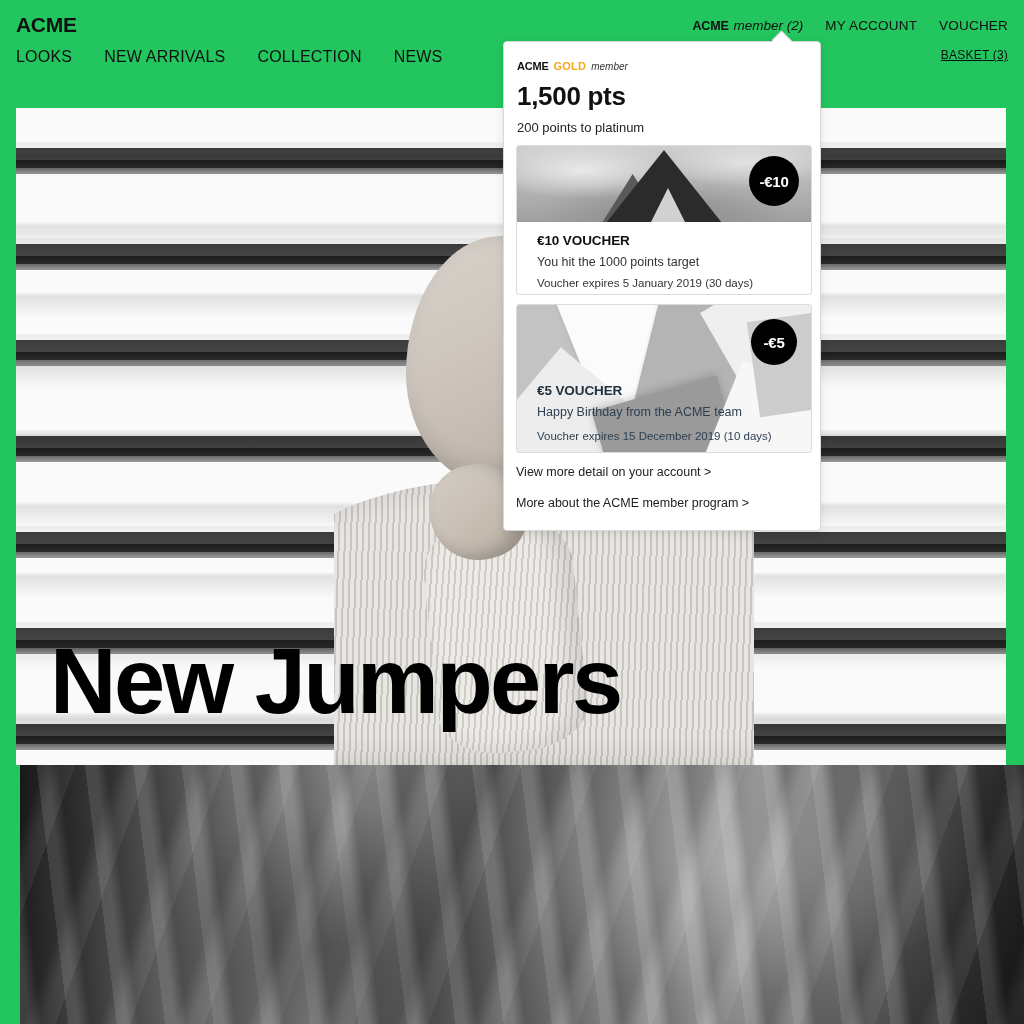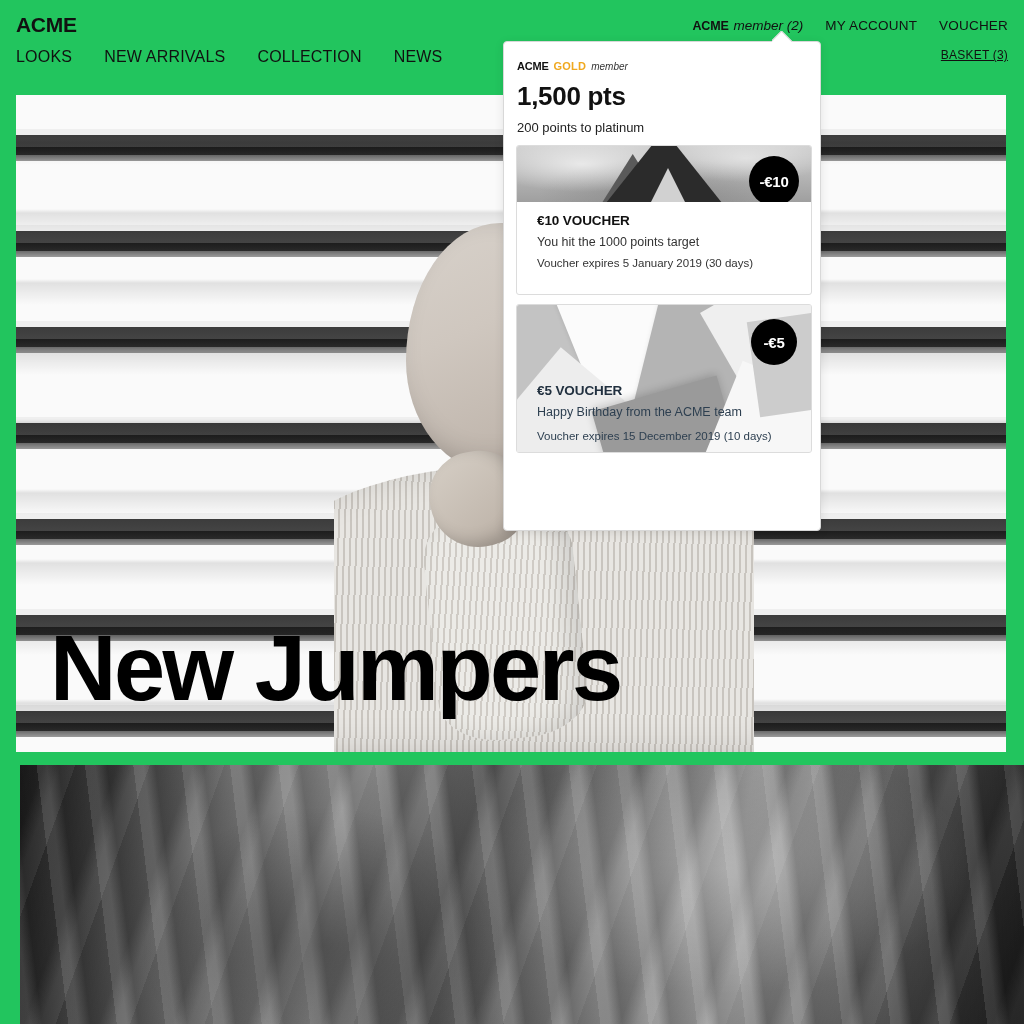--- a/index.html
+++ b/index.html
@@ -41,21 +41,21 @@
   .nav-item {
     font-size: 16px; color: #111; text-decoration: none; letter-spacing: 0.2px;
   }
   .basket {
     position: absolute; right: 16px; top: 6px;
     font-size: 12px; color: #111; letter-spacing: 0.2px;
   }
 
   
   .hero {
-    position: absolute; left: 16px; top: 95px;
+    position: absolute; left: 16px; top: 108px;
     width: 990px; height: 657px;
     overflow: hidden;
     background: #f2f2f2;
   }
   .blinds {
     position: absolute; inset: 0;
     background:
       repeating-linear-gradient(
         to bottom,
         #fafafa 0px, #fafafa 34px,
@@ -209,21 +209,21 @@
   .voucher {
     position: absolute; left: 12px; width: 296px;
     border: 1px solid #dcdcdc; border-radius: 3px; overflow: hidden;
     background: #fff;
   }
   .voucher-a { top: 103px; height: 150px; }
   .voucher-b { top: 262px; height: 149px; }
 
   .v-img { position: relative; width: 100%; overflow: hidden; }
   .v-img-a {
-    height: 56px;
+    height: 76px;
     background:
       linear-gradient(180deg, #cfcfcf 0%, #b9b9b9 45%, #9f9f9f 100%);
   }
   .peak {
     position: absolute; left: 50%; bottom: -6px; transform: translateX(-50%);
     width: 0; height: 0;
     border-left: 62px solid transparent;
     border-right: 62px solid transparent;
     border-bottom: 78px solid #2b2b2b;
   }
@@ -385,15 +385,19 @@
         <div class="shard s8"></div>
       </div>
       <div class="badge badge-b">-€5</div>
       <div class="v-geo-body">
         <div class="v-title">€5 VOUCHER</div>
         <div class="v-desc">Happy Birthday from the ACME team</div>
         <div class="v-exp">Voucher expires 15 December 2019 (10 days)</div>
       </div>
     </div>
 
+    <div class="panel-links">
+      <a class="p-link" href="#">View more detail on your account &gt;</a>
+      <a class="p-link" href="#">More about the ACME member program &gt;</a>
+    </div>
   </div>
 
 </div>
 
 </body></html>

